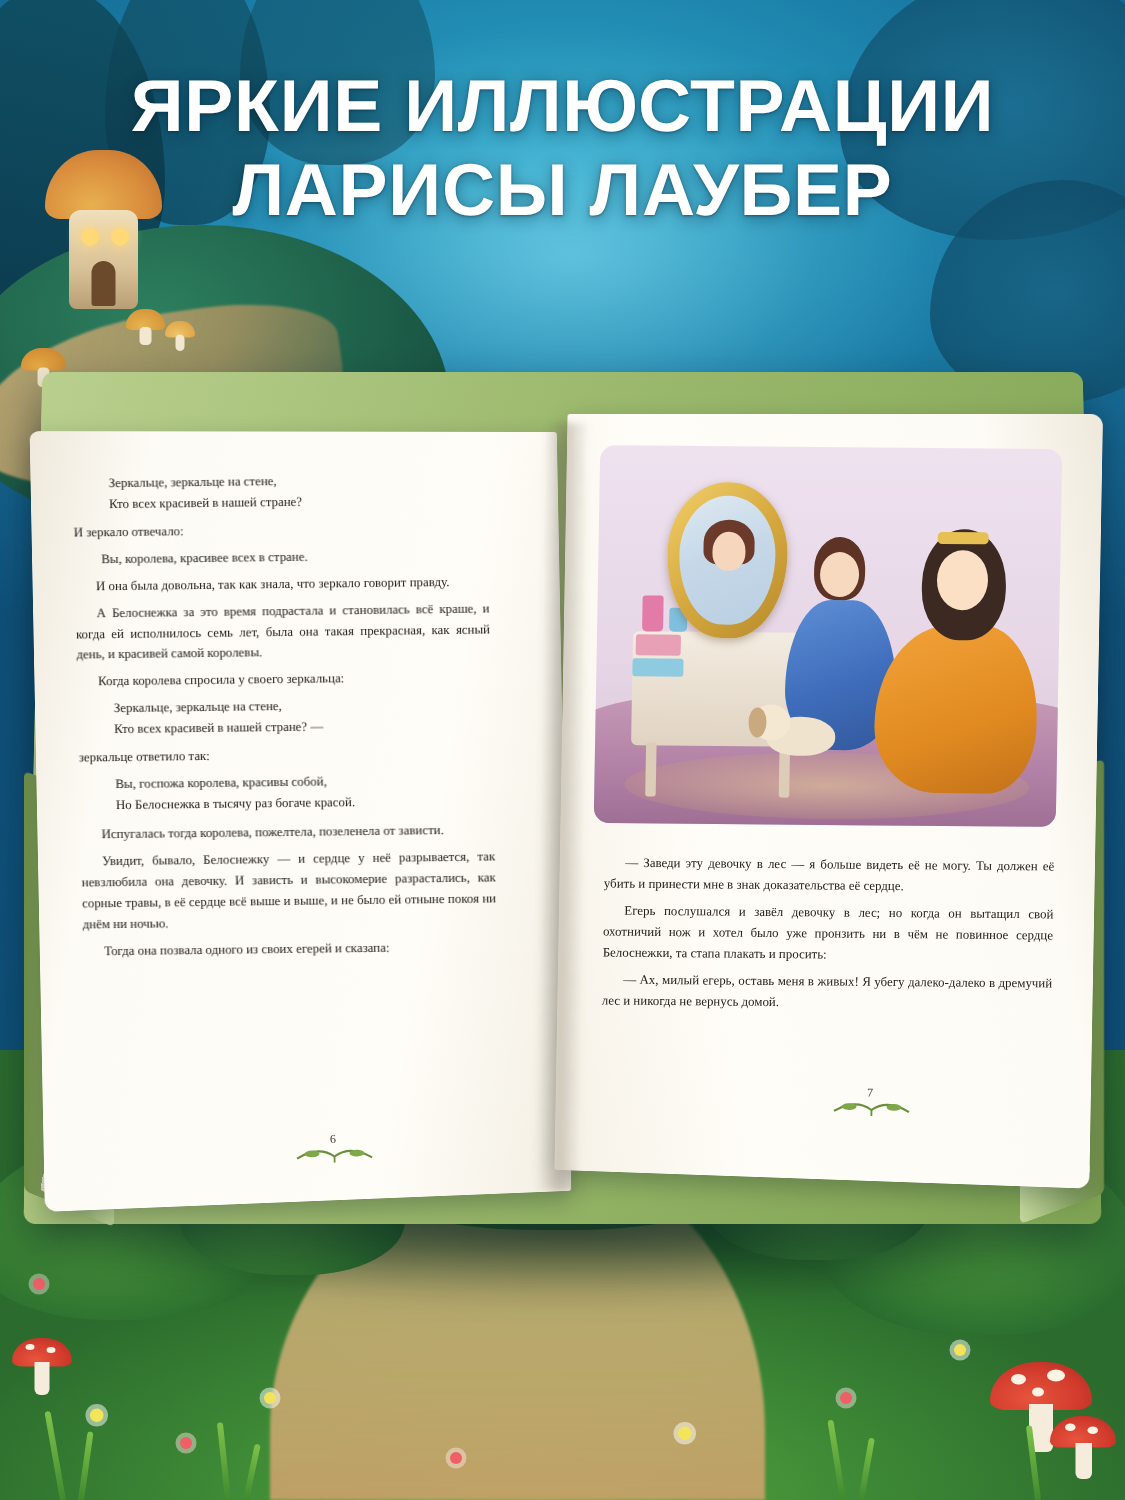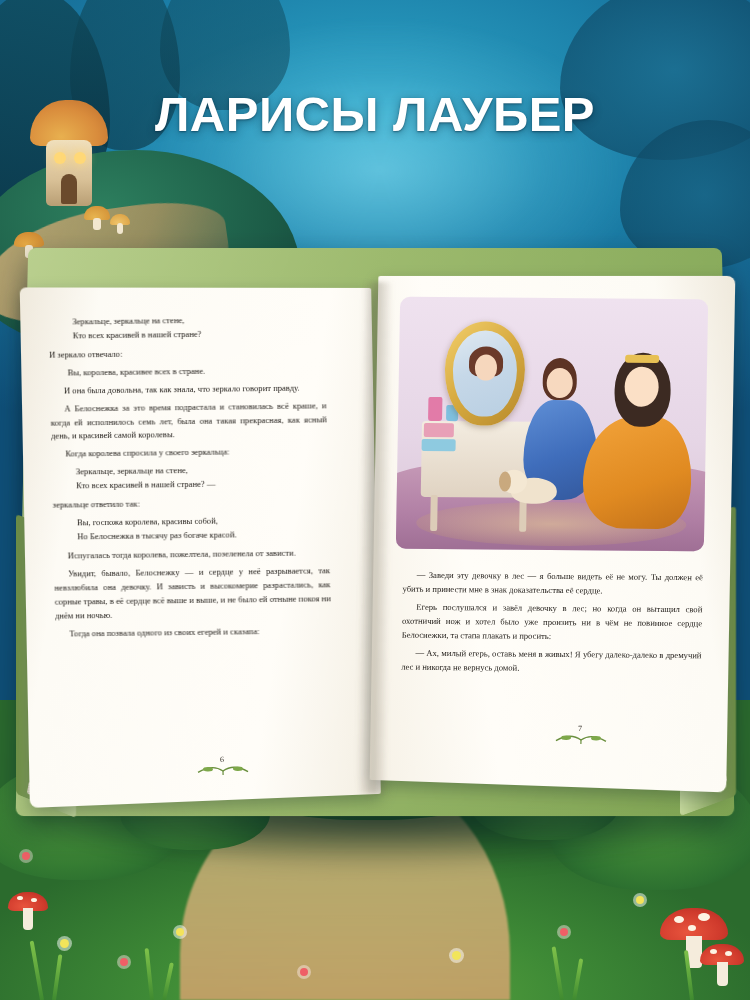--- a/index.html
+++ b/index.html
@@ -179,21 +179,21 @@
     text-align: center;
     color: #ffffff;
     font-family: "Liberation Sans", sans-serif;
     font-weight: 700;
     font-size: 49px;
     line-height: 1.14;
     letter-spacing: 0.5px;
     text-shadow: 0 2px 10px rgba(0,40,60,.45), 0 1px 2px rgba(0,30,50,.5);
     pointer-events: none;
   }
-  .headline .l2 { display: block; margin-top: 43px; }
+  .headline .l2 { display: block; }
 
   
   .book {
     position: absolute;
     left: 8px; top: 236px;
     width: 734px; height: 600px;
   }
   .book-shadow {
     position: absolute;
     left: 20px; top: 520px;
@@ -513,20 +513,21 @@
   <div class="mushroom" style="left:110px;top:214px;width:20px;height:20px;">
     <div class="cap" style="width:20px;height:11px;background:radial-gradient(ellipse at 40% 80%,#efc46a 0%,#d79a3c 100%);"></div>
     <div class="stem" style="left:7px;top:9px;width:6px;height:11px;"></div>
   </div>
   <div class="mushroom" style="left:14px;top:232px;width:30px;height:26px;">
     <div class="cap" style="width:30px;height:15px;background:radial-gradient(ellipse at 40% 80%,#e8ab45 0%,#c8802c 100%);"></div>
     <div class="stem" style="left:11px;top:13px;width:8px;height:13px;"></div>
   </div>
 
   <div class="headline">
+    <span>ЯРКИЕ ИЛЛЮСТРАЦИИ</span>
     <span class="l2">ЛАРИСЫ ЛАУБЕР</span>
   </div>
 
   <div class="meadow"></div>
   <div class="meadow-path"></div>
 
   <div class="bush" style="left:-20px;bottom:120px;width:200px;height:120px;background:radial-gradient(ellipse at 45% 40%,#4f9c3b 0%,#2f7430 70%,#215a28 100%);"></div>
   <div class="bush" style="left:120px;bottom:150px;width:150px;height:90px;background:radial-gradient(ellipse at 45% 40%,#5cab43 0%,#357c33 70%,#245f29 100%);"></div>
   <div class="bush" style="right:-10px;bottom:110px;width:210px;height:130px;background:radial-gradient(ellipse at 50% 40%,#4f9c3b 0%,#2d7130 70%,#1f5626 100%);"></div>
   <div class="bush" style="right:130px;bottom:160px;width:150px;height:90px;background:radial-gradient(ellipse at 50% 40%,#5cab43 0%,#357c33 70%,#235d28 100%);"></div>

